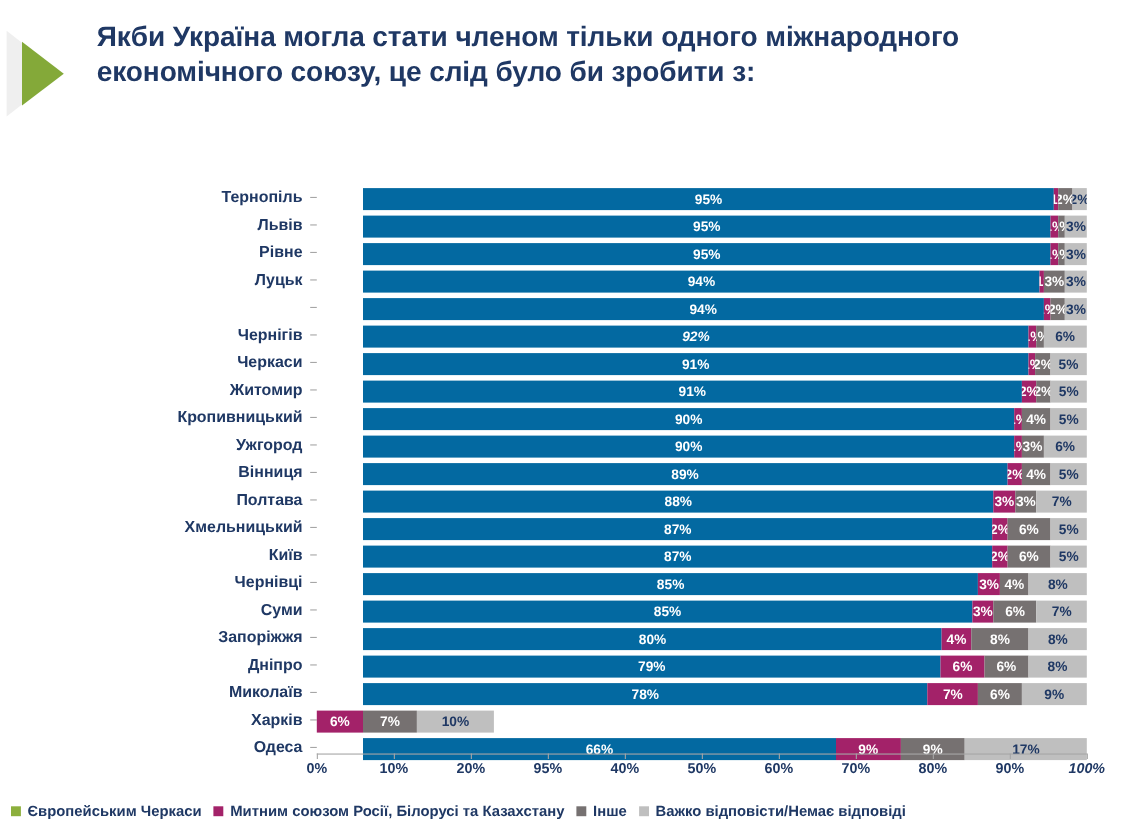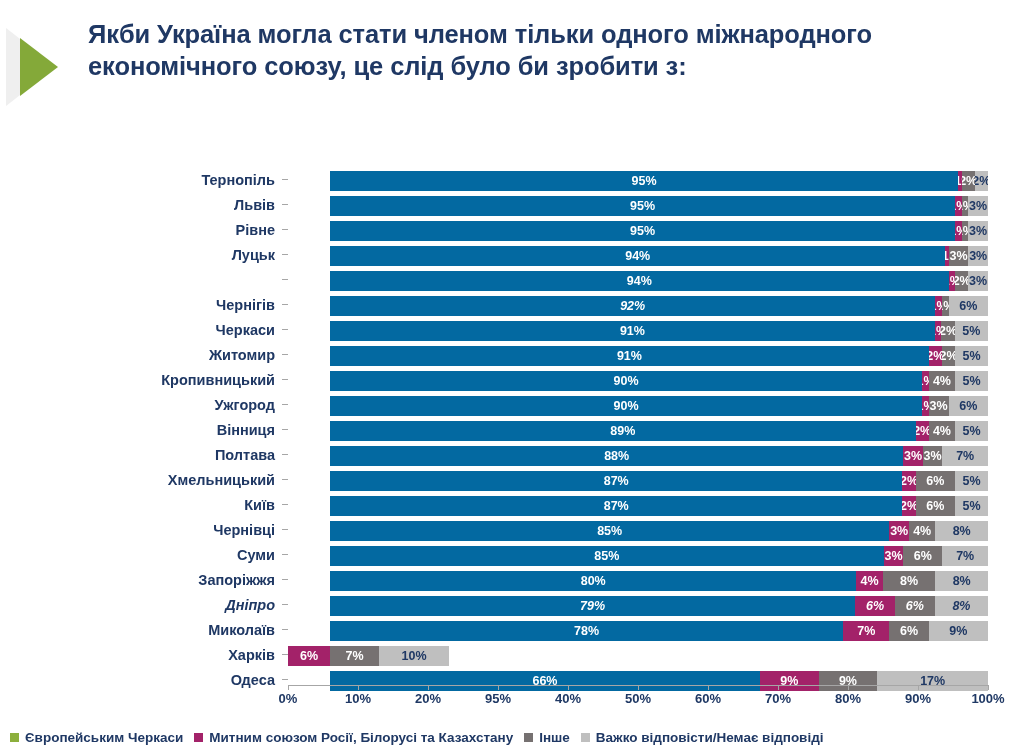--- a/index.html
+++ b/index.html
@@ -400,21 +400,21 @@
             <span>4%</span>
           </div>
           <div class="seg other" style="width: 8%;">
             <span>8%</span>
           </div>
           <div class="seg na" style="width: 8%;">
             <span>8%</span>
           </div>
         </div>
       </div>
-      <div class="row" style="top: 435px; font-style: italic;">
+      <div class="row" style="top: 435px;">
         <div class="cat-label">Дніпро</div>
         <div class="tick-stub"></div>
         <div class="bar">
           <div class="seg eu" style="width: 79%;">
             <span>79%</span>
           </div>
           <div class="seg cu" style="width: 6%;">
             <span>6%</span>
           </div>
           <div class="seg other" style="width: 6%;">
@@ -493,21 +493,21 @@
       <div class="axis-label" style="left: 612px;">50%</div>
       <div class="axis-tick" style="left: 708px;"></div>
       <div class="axis-label" style="left: 682px;">60%</div>
       <div class="axis-tick" style="left: 778px;"></div>
       <div class="axis-label" style="left: 752px;">70%</div>
       <div class="axis-tick" style="left: 848px;"></div>
       <div class="axis-label" style="left: 822px;">80%</div>
       <div class="axis-tick" style="left: 918px;"></div>
       <div class="axis-label" style="left: 892px;">90%</div>
       <div class="axis-tick" style="left: 988px;"></div>
-      <div class="axis-label" style="left: 962px;">100%</div>
+      <div class="axis-label" style="left: 962px; font-style: italic;">100%</div>
     </div>
 </div>
 
 <div id="legend">
     <div class="legend-item">
       <span class="legend-swatch lg-eu"></span>
       <span>Європейським Черкаси</span>
     </div>
     <div class="legend-item">
       <span class="legend-swatch lg-cu"></span>

